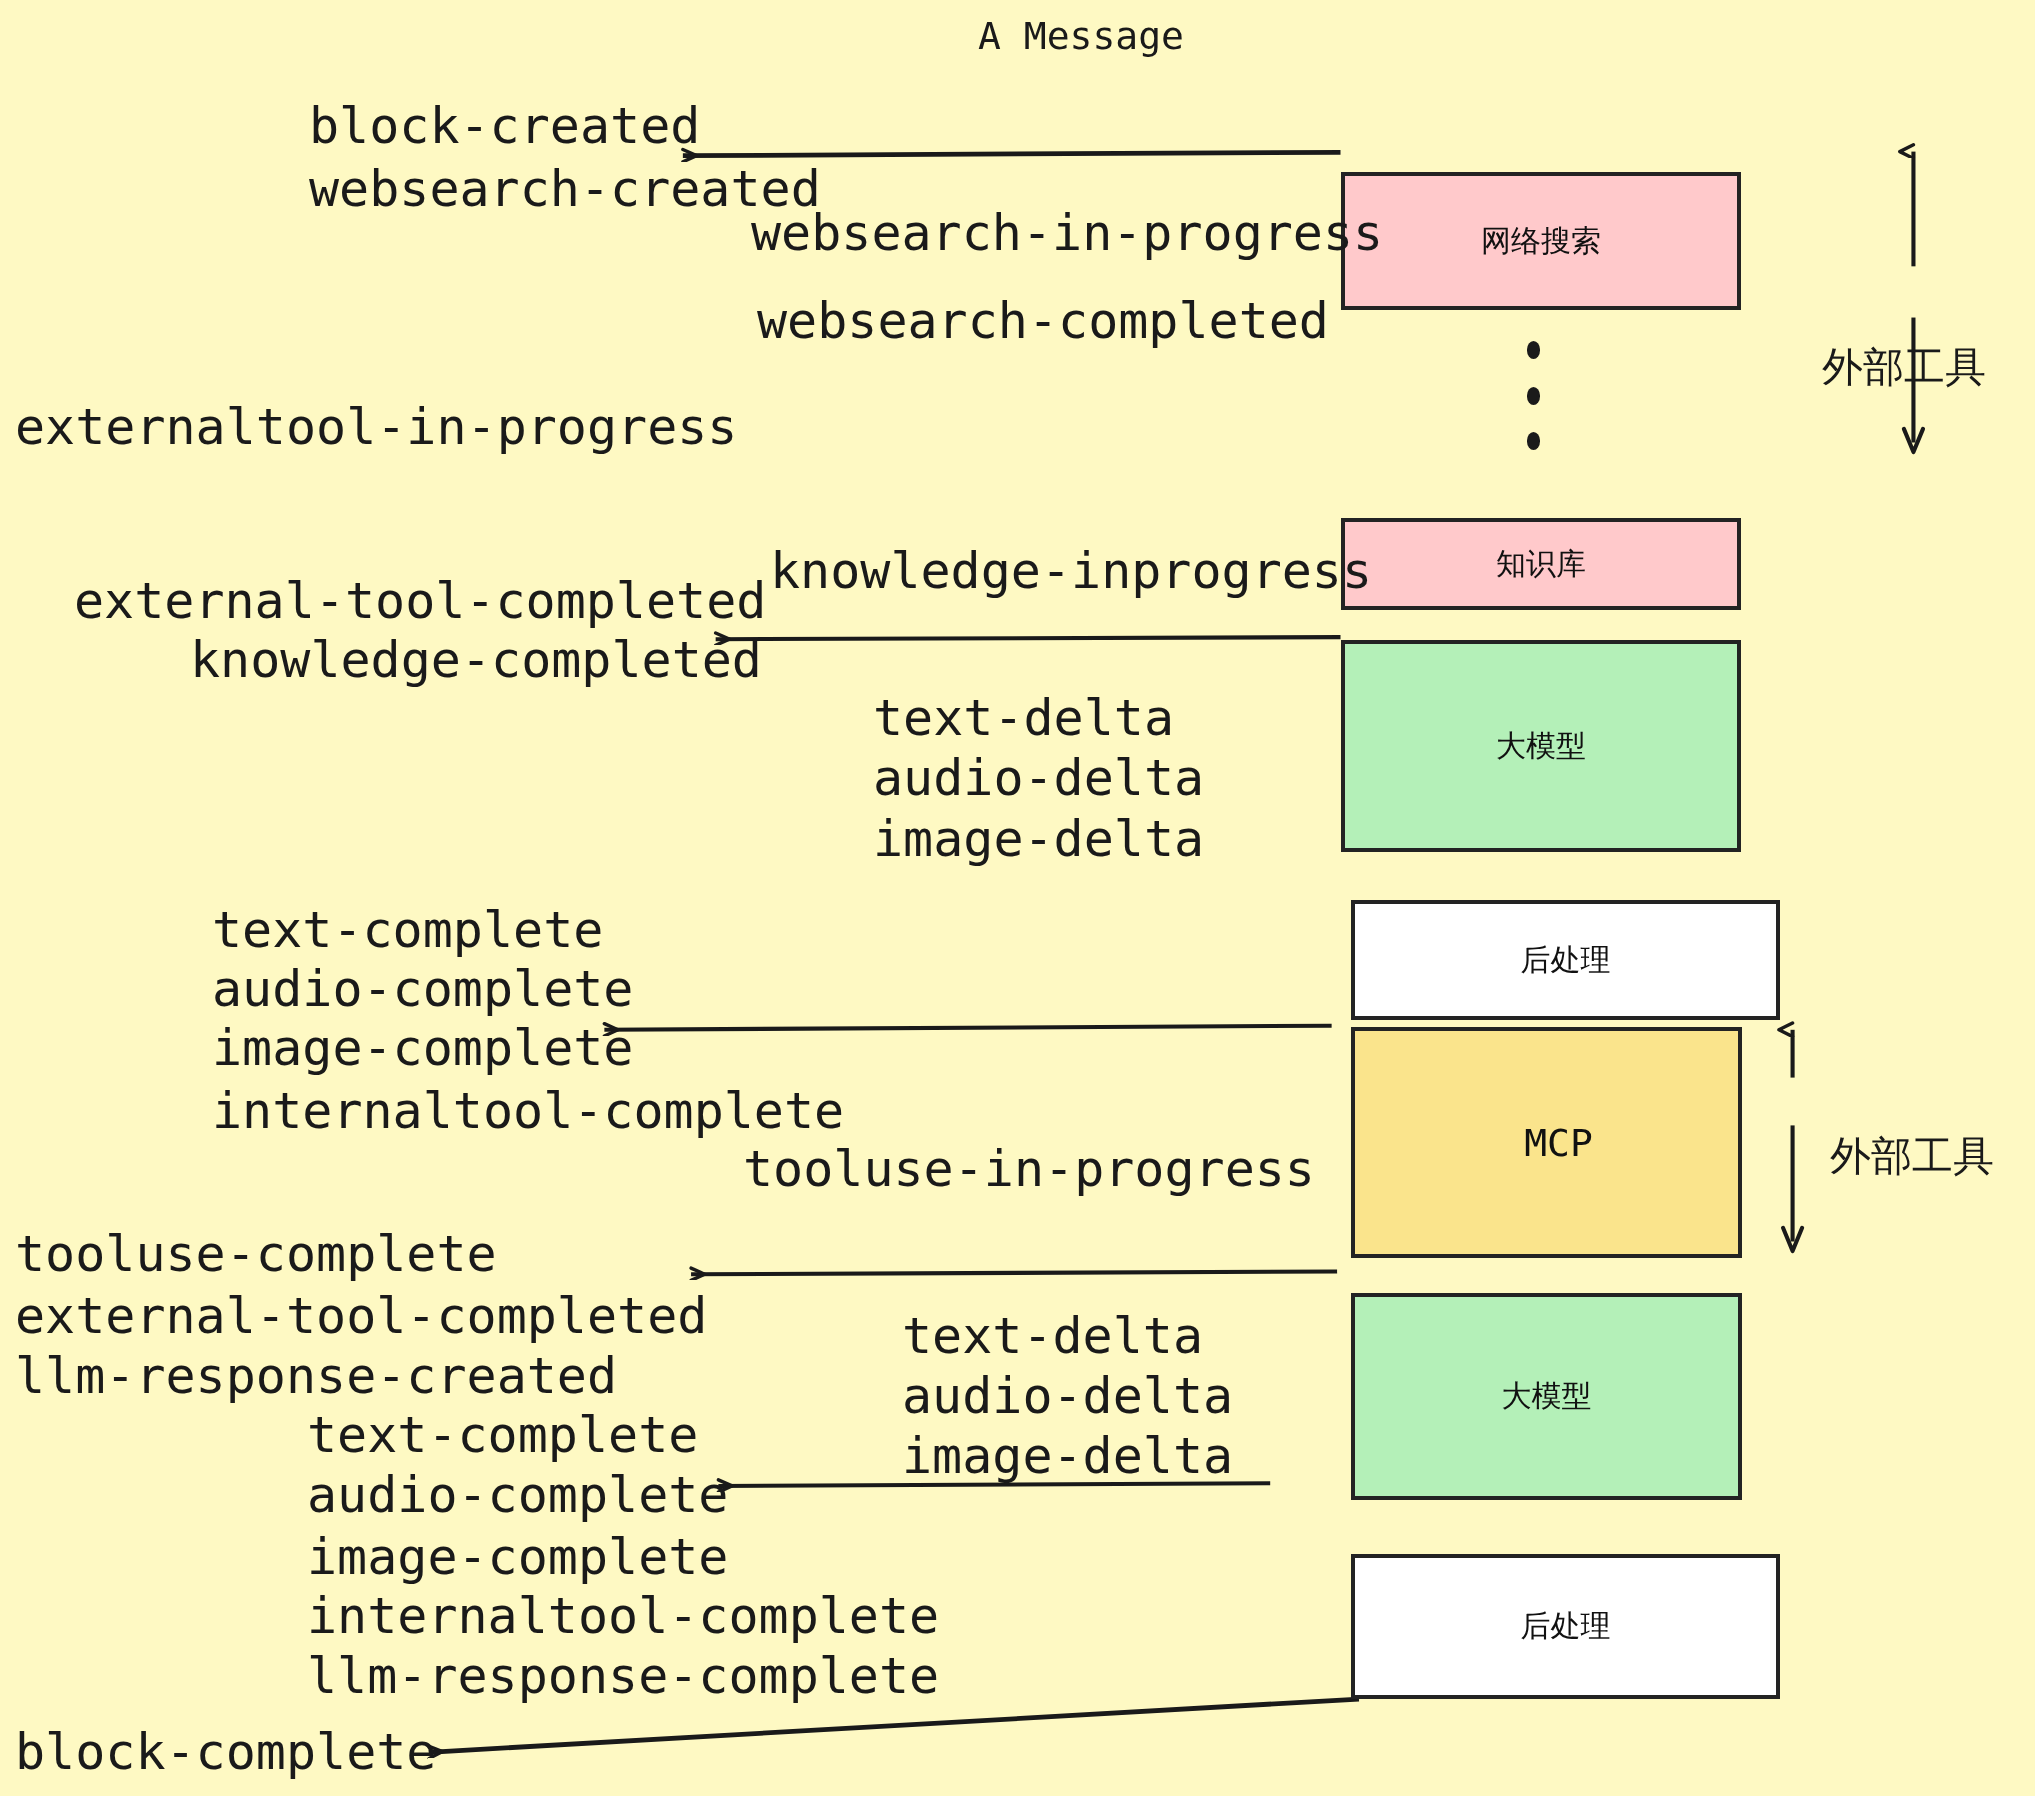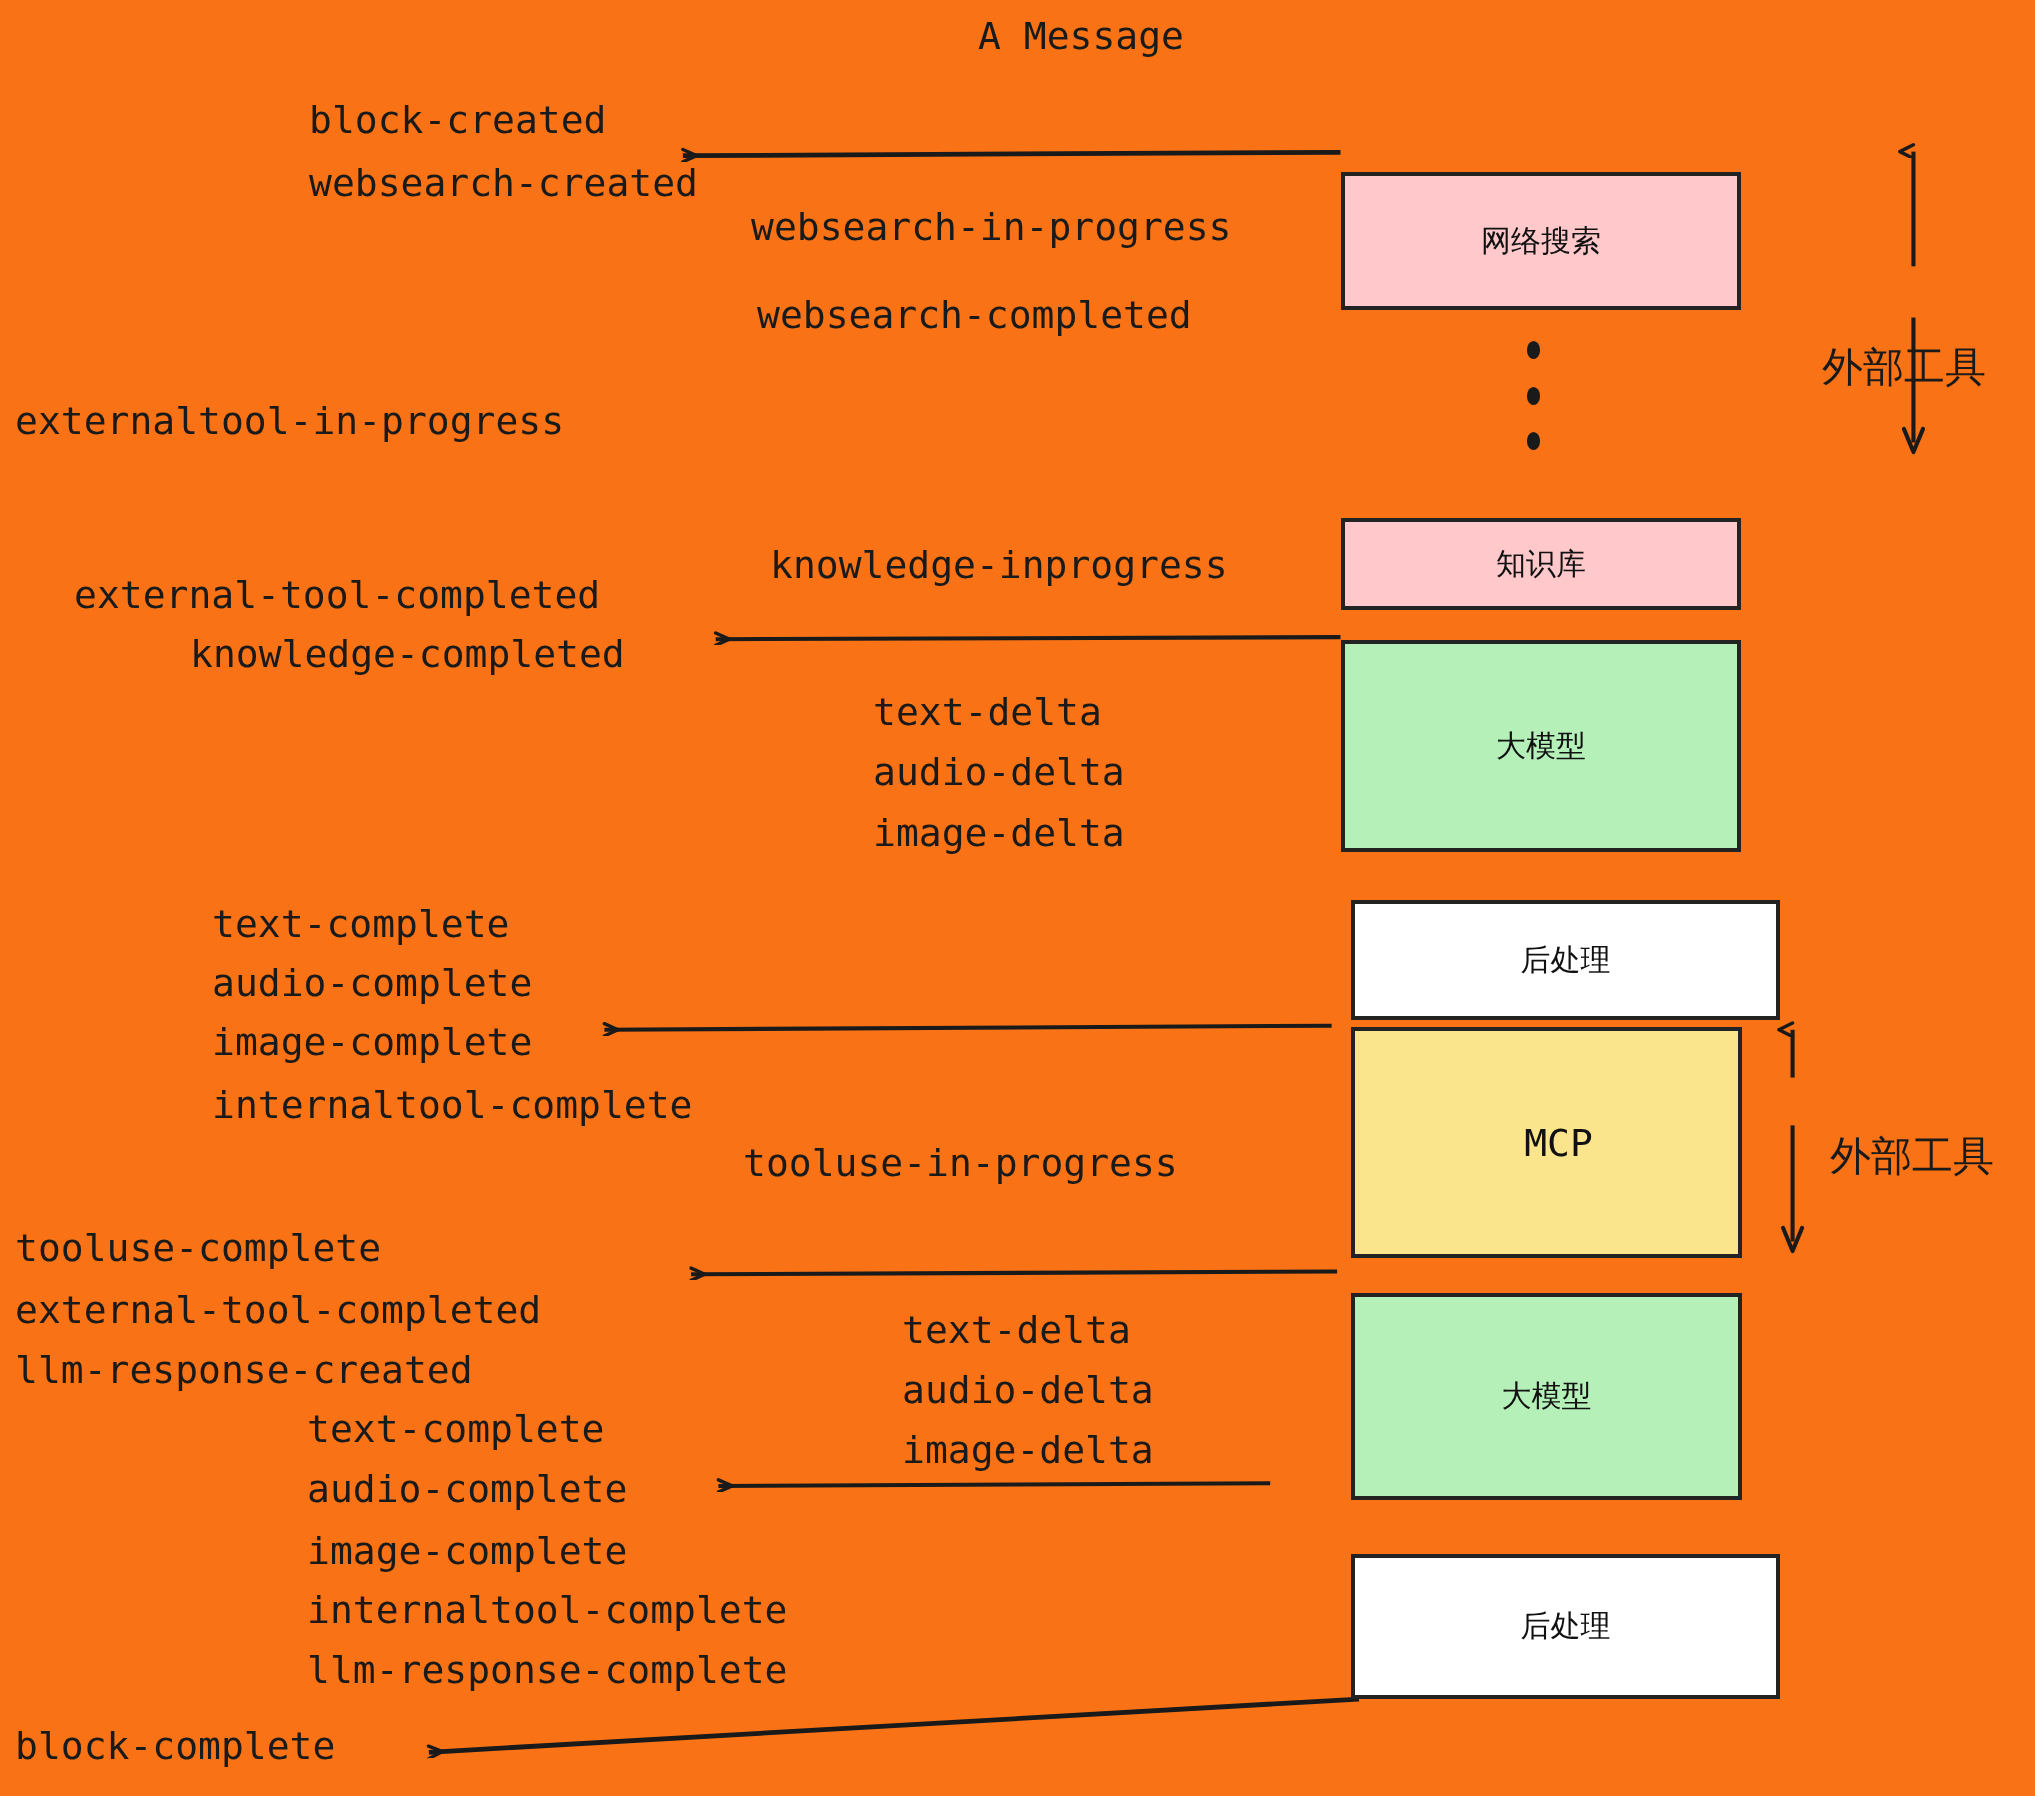--- a/index.html
+++ b/index.html
@@ -1,26 +1,26 @@
 <!DOCTYPE html>
 <html style="font-size:11px"><head>
 <meta charset="utf-8">
 <style>
   html,body{margin:0;padding:0;background:#ffffff;}
   #stage{
     position:relative;
     width:2035px;height:1796px;
-    background:#f97316;
+    background:#fef9c3;
     overflow:hidden;
     font-family:"DejaVu Sans Mono","Liberation Mono",monospace;
   }
   .mono{
     position:absolute;
     font-family:"DejaVu Sans Mono","Liberation Mono",monospace;
-    font-size:38px;
+    font-size:50px;
     line-height:1;
     color:#1a1a1a;
     letter-spacing:0px;
     white-space:nowrap;
   }
   .title{
     position:absolute;
     font-family:"DejaVu Sans Mono","Liberation Mono",monospace;
     font-size:38px;
     color:#1a1a1a;

